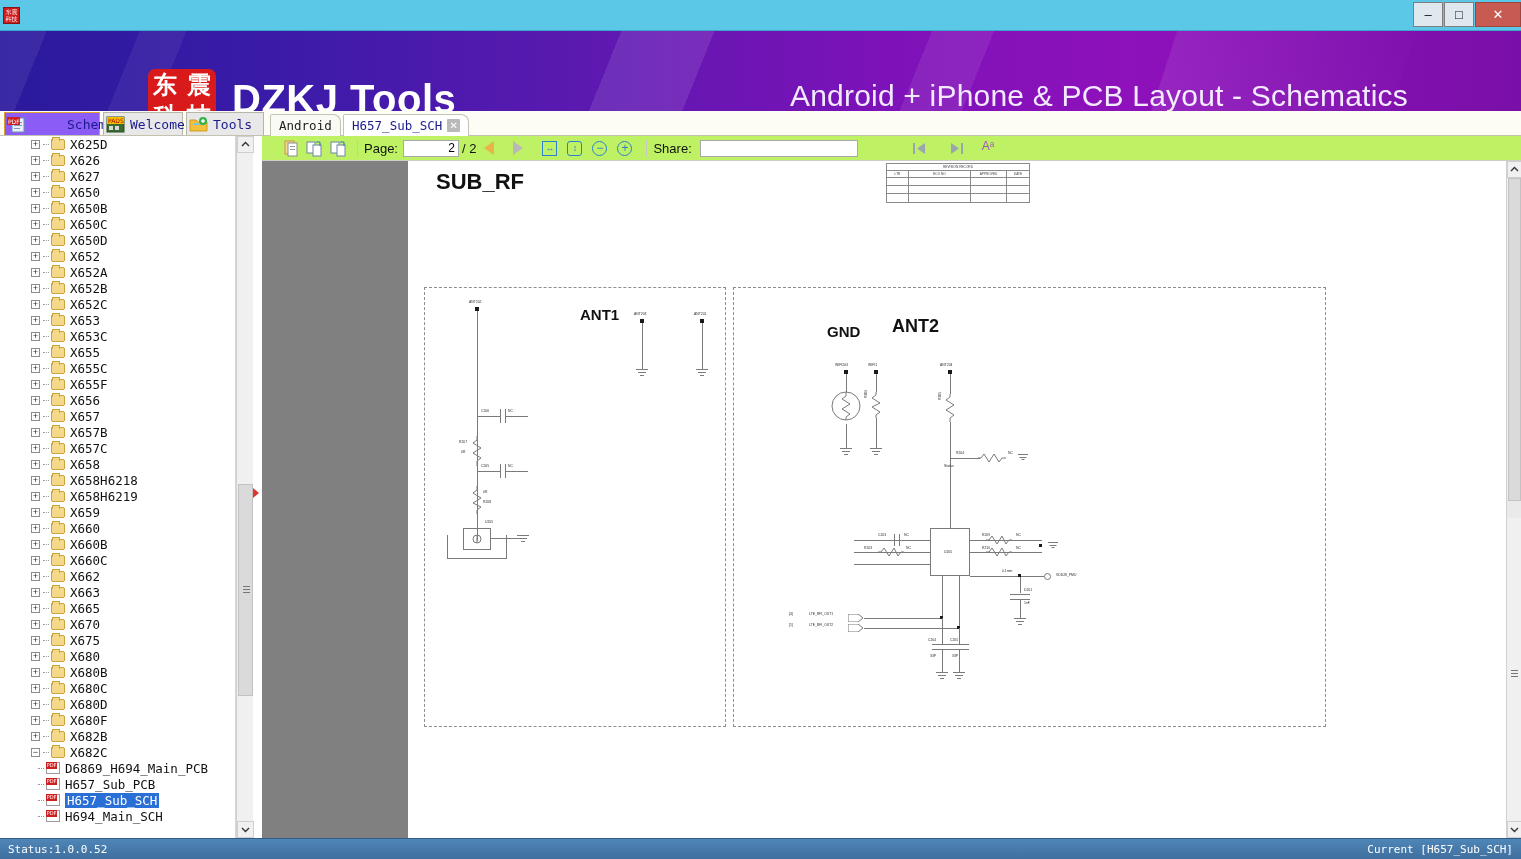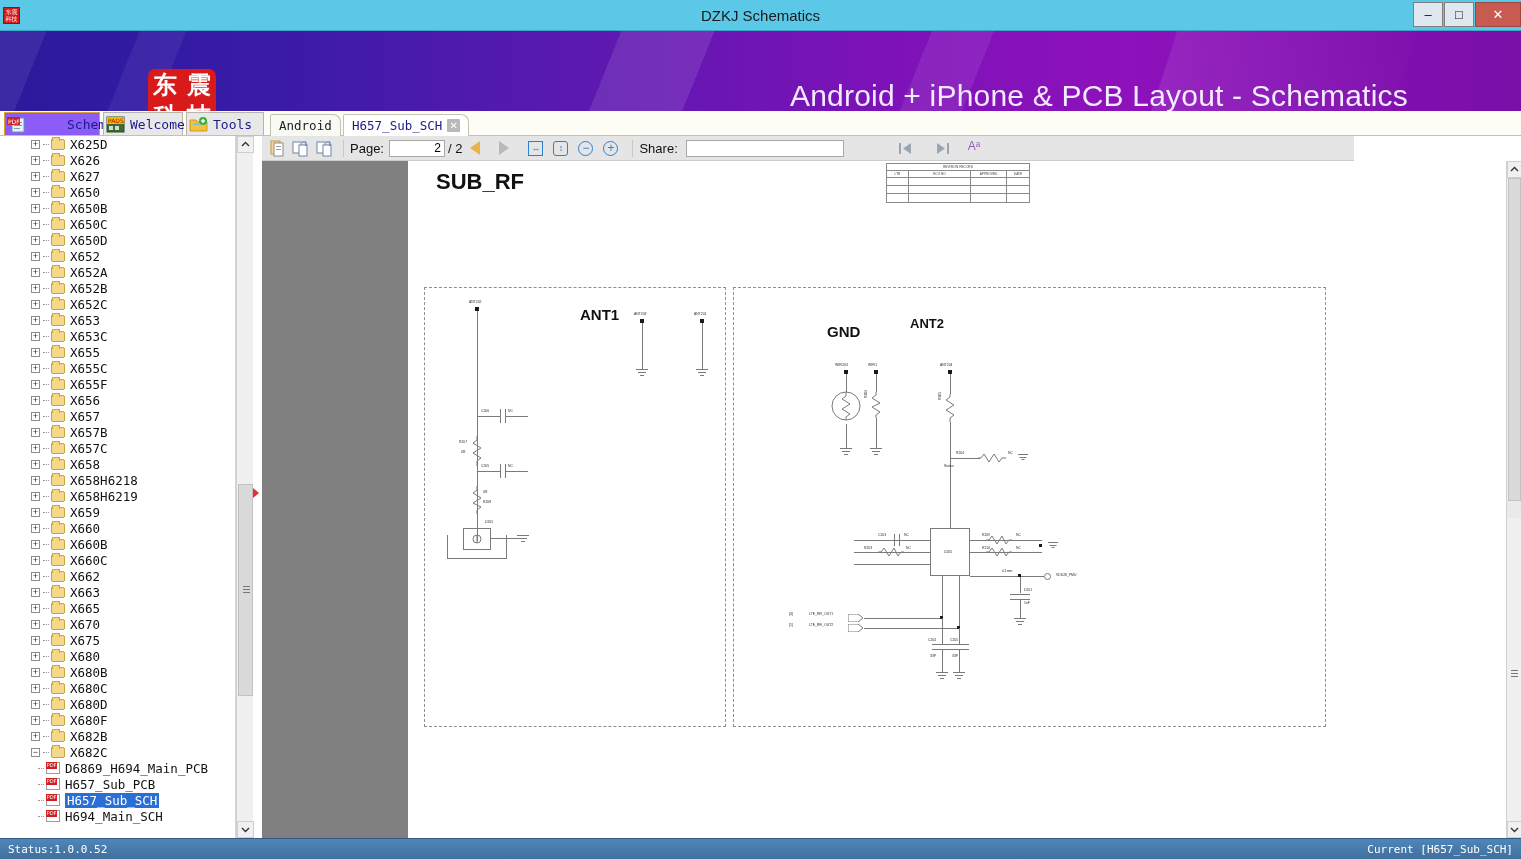--- a/index.html
+++ b/index.html
@@ -152,23 +152,23 @@
     background-size:7px 3px;
   }
   #splitter-arrow{
     position:absolute; left:253px; top:488px; width:0; height:0;
     border-top:5px solid transparent; border-bottom:5px solid transparent;
     border-left:6px solid #e2342b;
   }
 
   
   #vtoolbar{
-    position:absolute; left:262px; top:136px; width:1092px; height:25px;
-    background:#e5e5e5; border-bottom:1px solid #cdcdc5;
-    display:flex; align-items:center; padding-left:6px;
+    position:absolute; left:262px; top:136px; width:1259px; height:25px;
+    background:#bef264; border-bottom:1px solid #cdcdc5;
+    display:flex; align-items:center; padding-left:20px;
   }
   .tb-ico{ width:19px; height:19px; margin-right:4px; position:relative; flex:none;}
   .sep{ width:1px; height:17px; background:#c9c9c0; margin:0 6px;}
   .tb-label{ font-size:13px; color:#111; margin-right:5px; font-family:"Liberation Sans", sans-serif;}
   #page-input{
     width:56px; height:17px; border:1px solid #a8a8a8; background:#fff;
     font-size:12px; text-align:right; padding-right:3px; line-height:15px;
     font-family:"Liberation Sans", sans-serif;
   }
   #page-total{ font-size:13px; margin:0 6px 0 3px; color:#111;}
@@ -238,35 +238,35 @@
   }
 </style>
 </head>
 <body>
 
 <div id="titlebar">
   <div id="app-icon">
     <span style="font-size:6px">东震</span>
       <span style="font-size:6px">科技</span>
   </div>
-  <div id="title-text">DZKJ Schematics</div>
   <div class="winbtns">
     <div class="winbtn">–</div>
     <div class="winbtn">□</div>
     <div class="winbtn close">✕</div>
   </div>
 </div>
 
 <div id="banner">
   <div id="logo-box">
     <span>东</span>
     <span>震</span>
     <span>科</span>
     <span>技</span>
   </div>
+  <div id="brand">DZKJ Tools</div>
   <div id="banner-tagline">Android + iPhone &amp; PCB Layout - Schematics</div>
 </div>
 
 <div id="tabstrip">
   <div class="mtab active" style="left:4px; width:96px;">
     <span class="ico">
       <svg width="20" height="17" viewBox="0 0 20 17">
         <rect x="5" y="2" width="12" height="14" fill="#e9f0fa" stroke="#6e8fb5"></rect>
         <rect x="7" y="6" width="8" height="1" fill="#7f9dc0"></rect>
         <rect x="7" y="9" width="8" height="1" fill="#7f9dc0"></rect>
@@ -750,21 +750,21 @@
       <div class="wire" style="left:276.5px; top:35px; width:1px; height:46px;"></div>
       <div class="gnd" style="left:271px; top:81px; width:12px; height:8px;">
         <i style="top:0; width:12px;"></i>
           <i style="top:3px; width:8px;"></i>
           <i style="top:6px; width:4px;"></i>
       </div>
     </div>
 
     <div class="dashbox" style="left:325px; top:126px; width:593px; height:440px;">
       <div class="sch-title" style="left:93px; top:35px; font-size:15px;">GND</div>
-      <div class="sch-title" style="left:176px; top:28px; font-size:13px;">ANT2</div>
+      <div class="sch-title" style="left:158px; top:28px; font-size:18px;">ANT2</div>
 
       <div class="pin-sq" style="left:110px; top:82px;"></div>
       <div class="tiny" style="left:101px; top:75px;">WIFI203</div>
       <div class="wire" style="left:111.5px; top:86px; width:1px; height:18px;"></div>
       <svg style="position:absolute;left:95px;top:100px" width="34" height="36">
         <circle cx="17" cy="18" r="14" fill="none" stroke="#7a7a7a"></circle>
         <path d="M17 4 L17 8 L13 11 L21 16 L13 21 L21 26 L17 29 L17 32" stroke="#7a7a7a" fill="none"></path>
       </svg>
       <div class="wire" style="left:111.5px; top:136px; width:1px; height:24px;"></div>
       <div class="gnd" style="left:106px; top:160px; width:12px; height:8px;">

